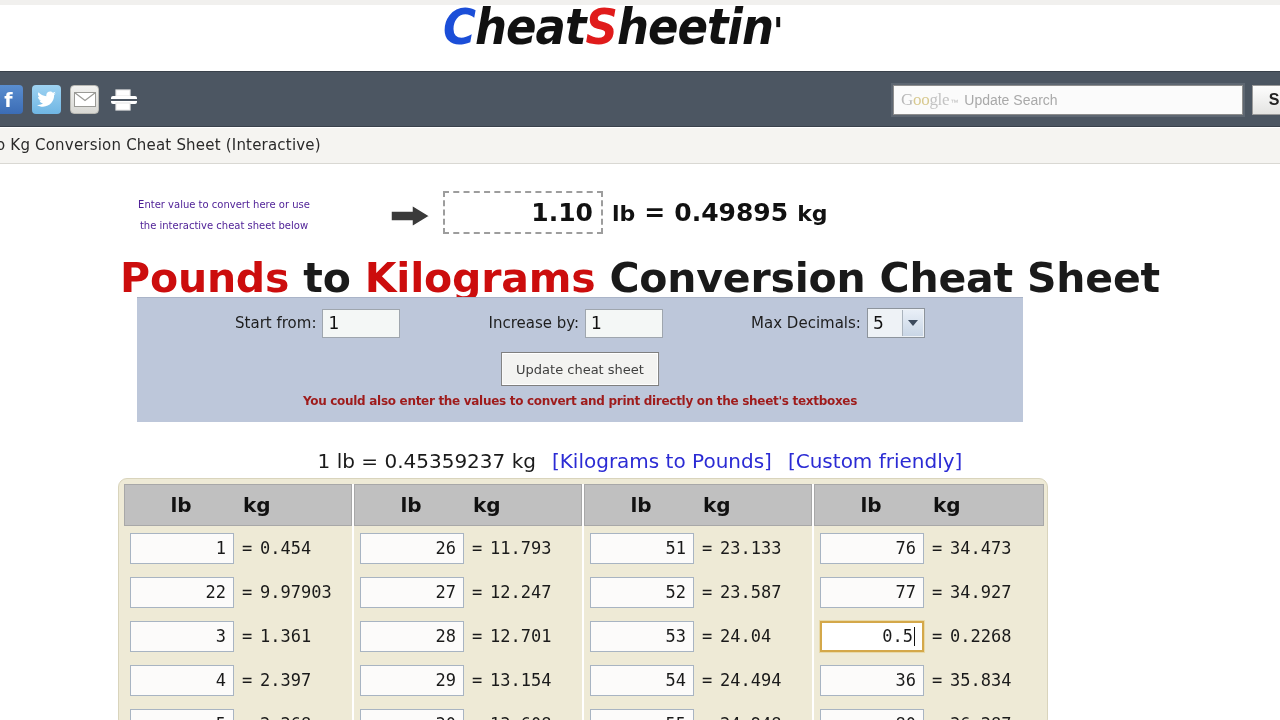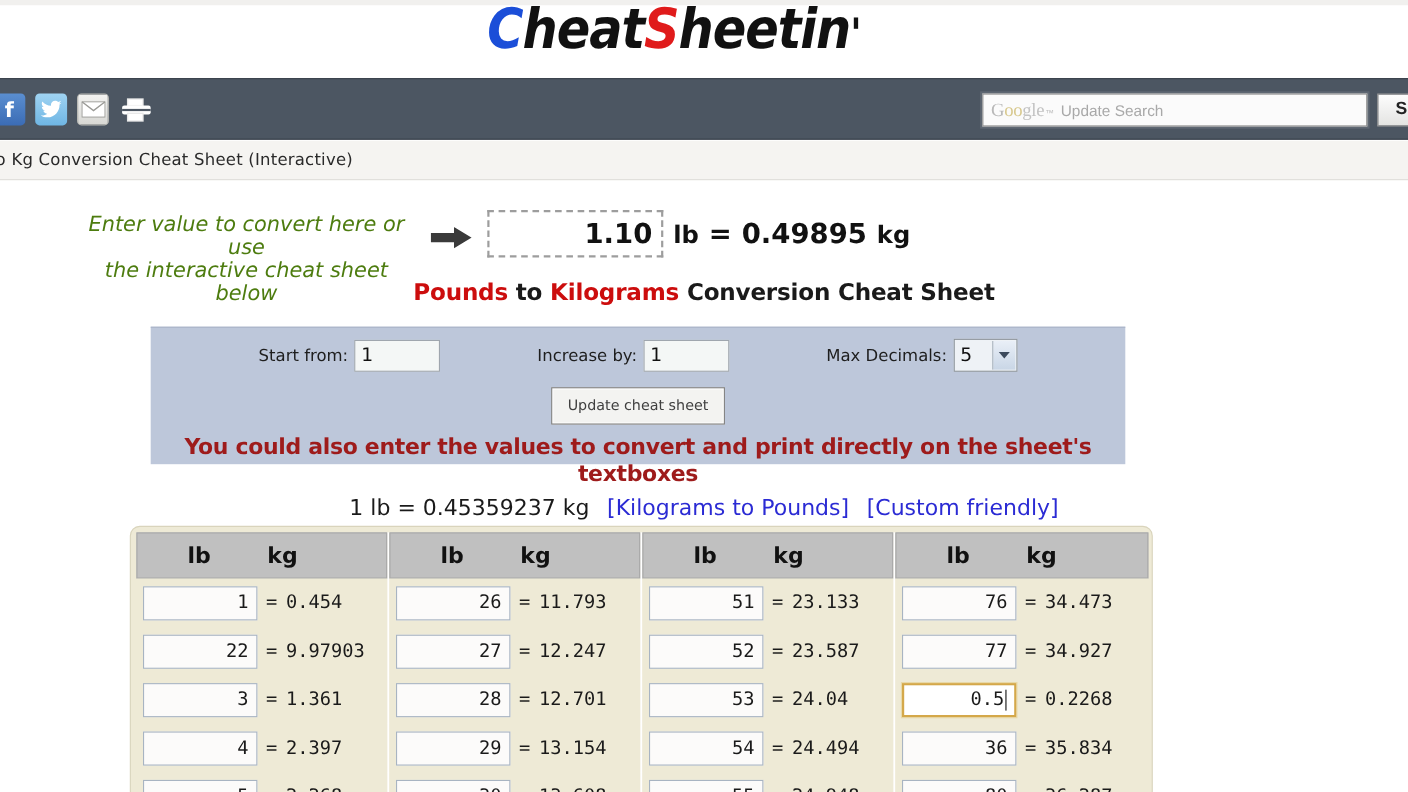--- a/index.html
+++ b/index.html
@@ -119,23 +119,22 @@
   }
 
   
   .conv-row {
     position: absolute; left: 0; top: 14px;
     width: 1280px; height: 56px;
   }
   .conv-hint {
     position: absolute; left: 68px; top: 16px;
     width: 312px; text-align: center;
-    font-size: 19px; color: #4d7c0f; line-height: 21px;
-    font-family: "DejaVu Sans", sans-serif;
-    font-style: italic;
+    font-size: 10px; color: #4c1d95; line-height: 21px;
+    font-family: "DejaVu Sans", sans-serif;
   }
   .arrow {
     position: absolute; left: 390px; top: 25px;
     width: 42px; height: 26px;
   }
   .conv-input {
     position: absolute; left: 443px; top: 13px;
     width: 160px; height: 43px;
     border: 2px dashed #9d9d9d;
     background: #ffffff;
@@ -151,21 +150,21 @@
     white-space: nowrap;
   }
   .conv-eq .unit { font-size: 22px; }
   .conv-eq .sp { display: inline-block; width: 9px; }
 
   
   .title {
     position: absolute; left: 0; top: 90px;
     width: 1280px; text-align: center;
     font-family: "DejaVu Sans", sans-serif;
-    font-size: 21px; font-weight: bold;
+    font-size: 41px; font-weight: bold;
     color: #1a1a1a;
     letter-spacing: -0.2px;
   }
   .title .red { color: #cc0d0d; }
 
   
   .panel {
     position: absolute; left: 137px; top: 133px;
     width: 886px; height: 125px;
     background: #bdc7da;
@@ -221,21 +220,21 @@
     border: 1px solid #7f7f7f;
     box-shadow: inset 0 0 0 1px #ffffff;
     font-size: 13px; color: #404040;
     display: flex; align-items: center;
     font-family: "DejaVu Sans", sans-serif;
   }
   .panel-note {
     position: absolute; left: 0; top: 96px;
     width: 886px; text-align: center;
     font-family: "DejaVu Sans", sans-serif;
-    font-size: 20px; font-weight: bold; color: #9e1b1b;
+    font-size: 12px; font-weight: bold; color: #9e1b1b;
     letter-spacing: -0.3px;
   }
 
   
   .factor-line {
     position: absolute; left: 0; top: 285px;
     width: 1280px; text-align: center;
     font-size: 20px; color: #1a1a1a;
     font-family: "DejaVu Sans", sans-serif;
   }

